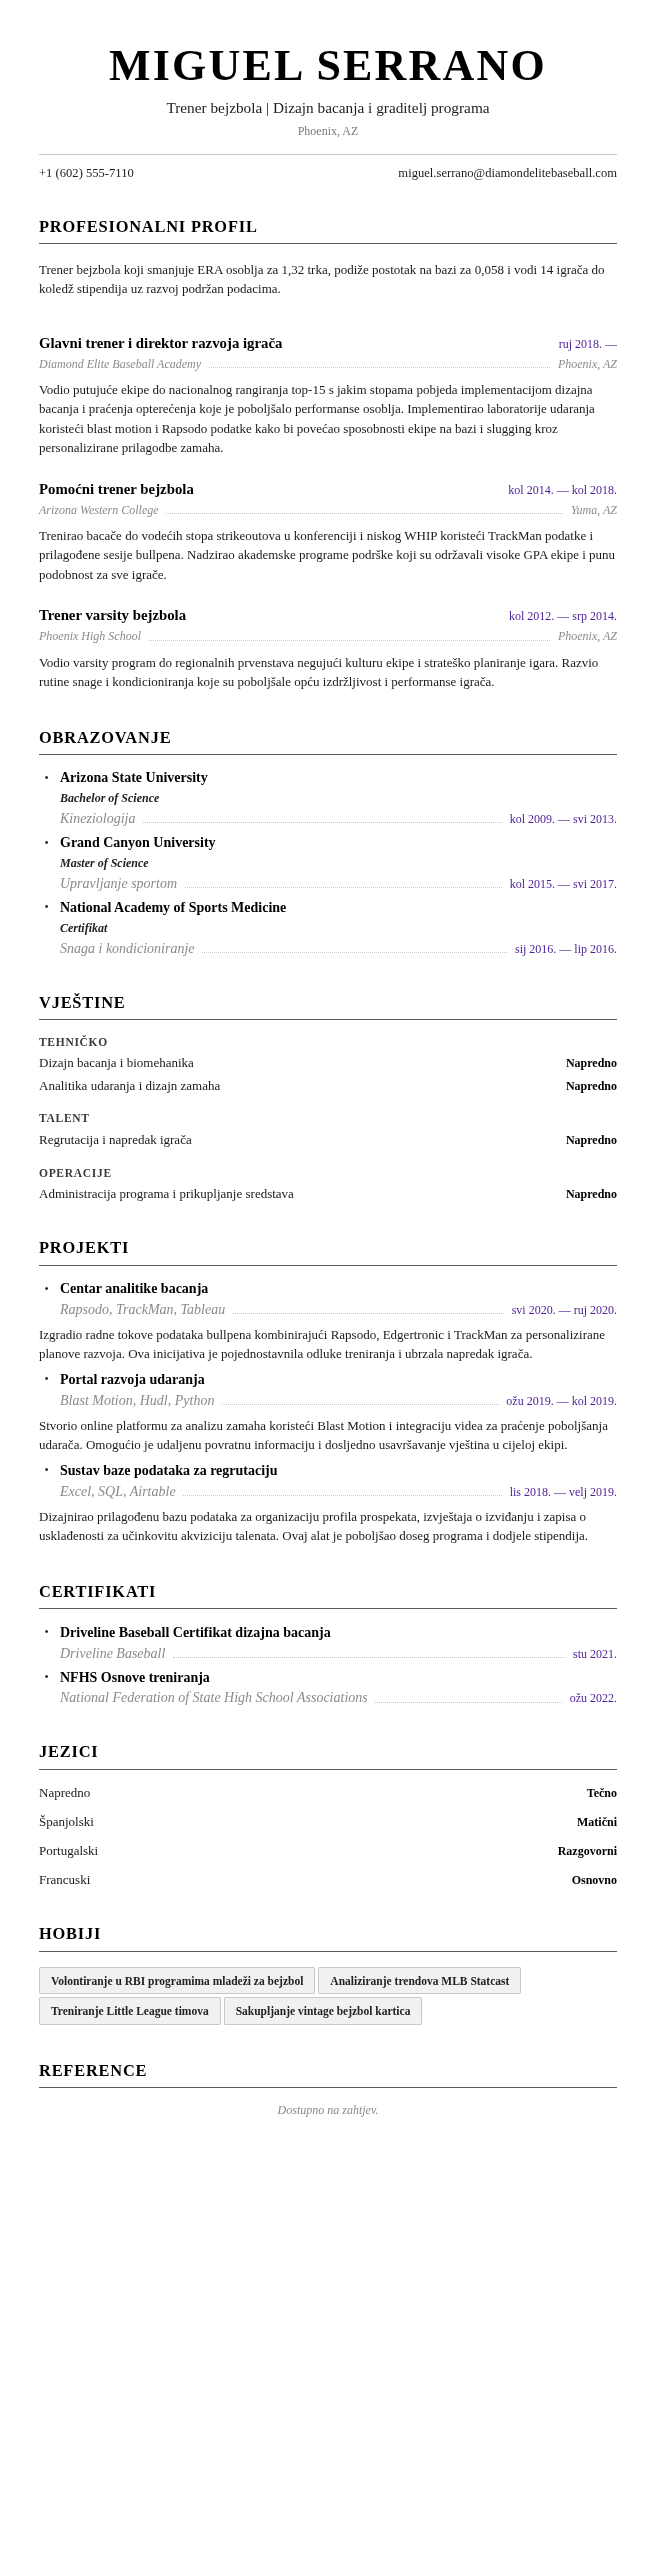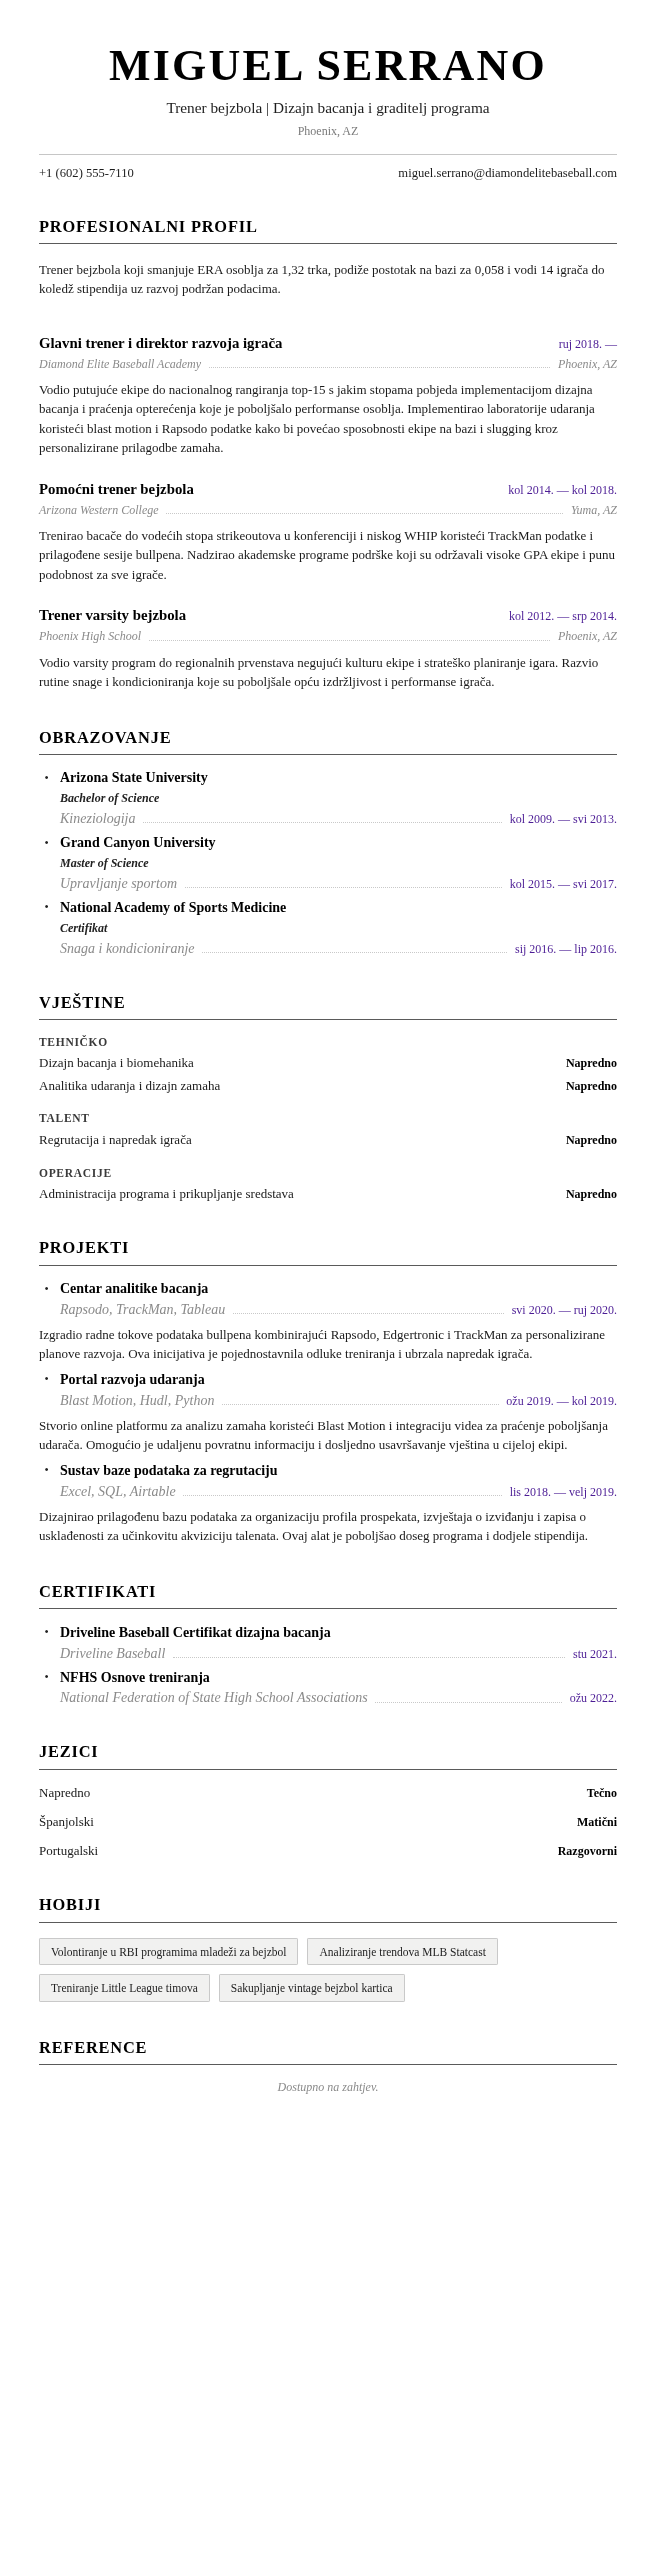--- a/index.html
+++ b/index.html
@@ -99,21 +99,21 @@
     font-size: 13px;
     color: #1a1a1a;
   }
   .pair-row + .pair-row { margin-top: 6.6px; gap: 43px; }
   .level { font-size: 12px; font-weight: 700; color: #000000; white-space: nowrap; }
 
   
   .lang-row + .lang-row { margin-top: 13px; }
 
   
-  .chips { display: flex; flex-wrap: wrap; gap: 9px; }
+  .chips { display: flex; flex-wrap: wrap; gap: 3px; font-weight: bold; }
   .chip {
     background: #f1f1f0;
     border: 0.5px solid #c9c9c9;
     border-radius: 1.1px;
     padding: 6.6px 11px;
     font-size: 11.5px;
     color: #222222;
   }
 
   
@@ -311,20 +311,24 @@
       <span class="level">Tečno</span>
     </div>
     <div class="pair-row lang-row">
       <span>Španjolski</span>
       <span class="level">Matični</span>
     </div>
     <div class="pair-row lang-row">
       <span>Portugalski</span>
       <span class="level">Razgovorni</span>
     </div>
+    <div class="pair-row lang-row">
+      <span>Francuski</span>
+      <span class="level">Osnovno</span>
+    </div>
   </section>
 
   <section class="section">
     <h2 class="sec-title">HOBIJI</h2>
     <div class="chips">
       <span class="chip">Volontiranje u RBI programima mladeži za bejzbol</span>
       <span class="chip">Analiziranje trendova MLB Statcast</span>
       <span class="chip">Treniranje Little League timova</span>
       <span class="chip">Sakupljanje vintage bejzbol kartica</span>
     </div>

